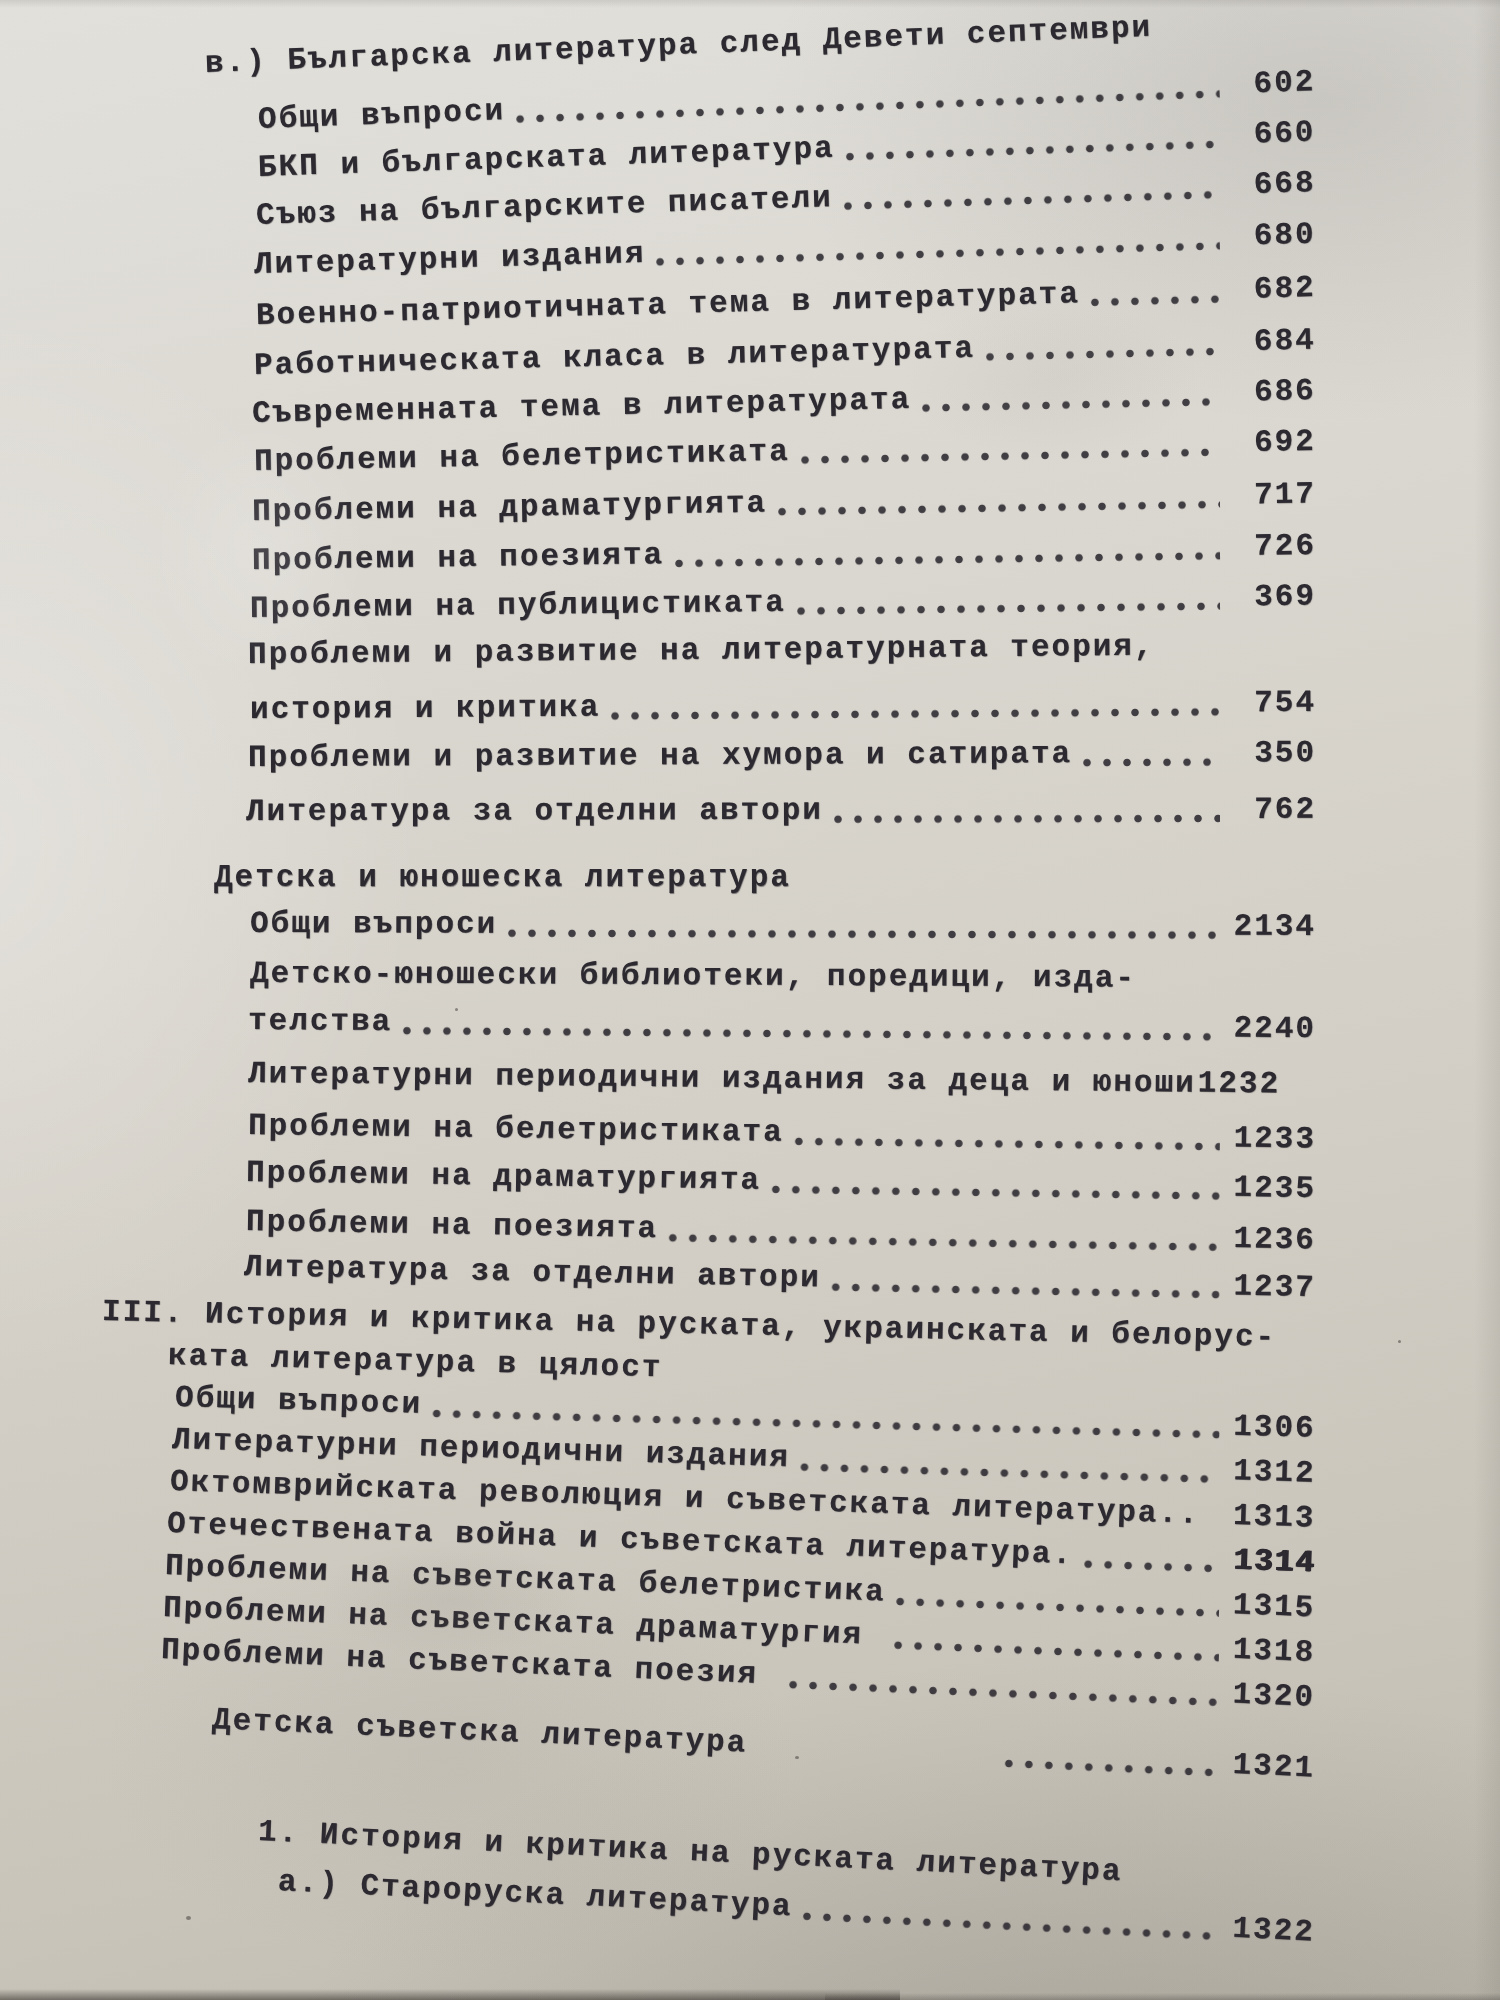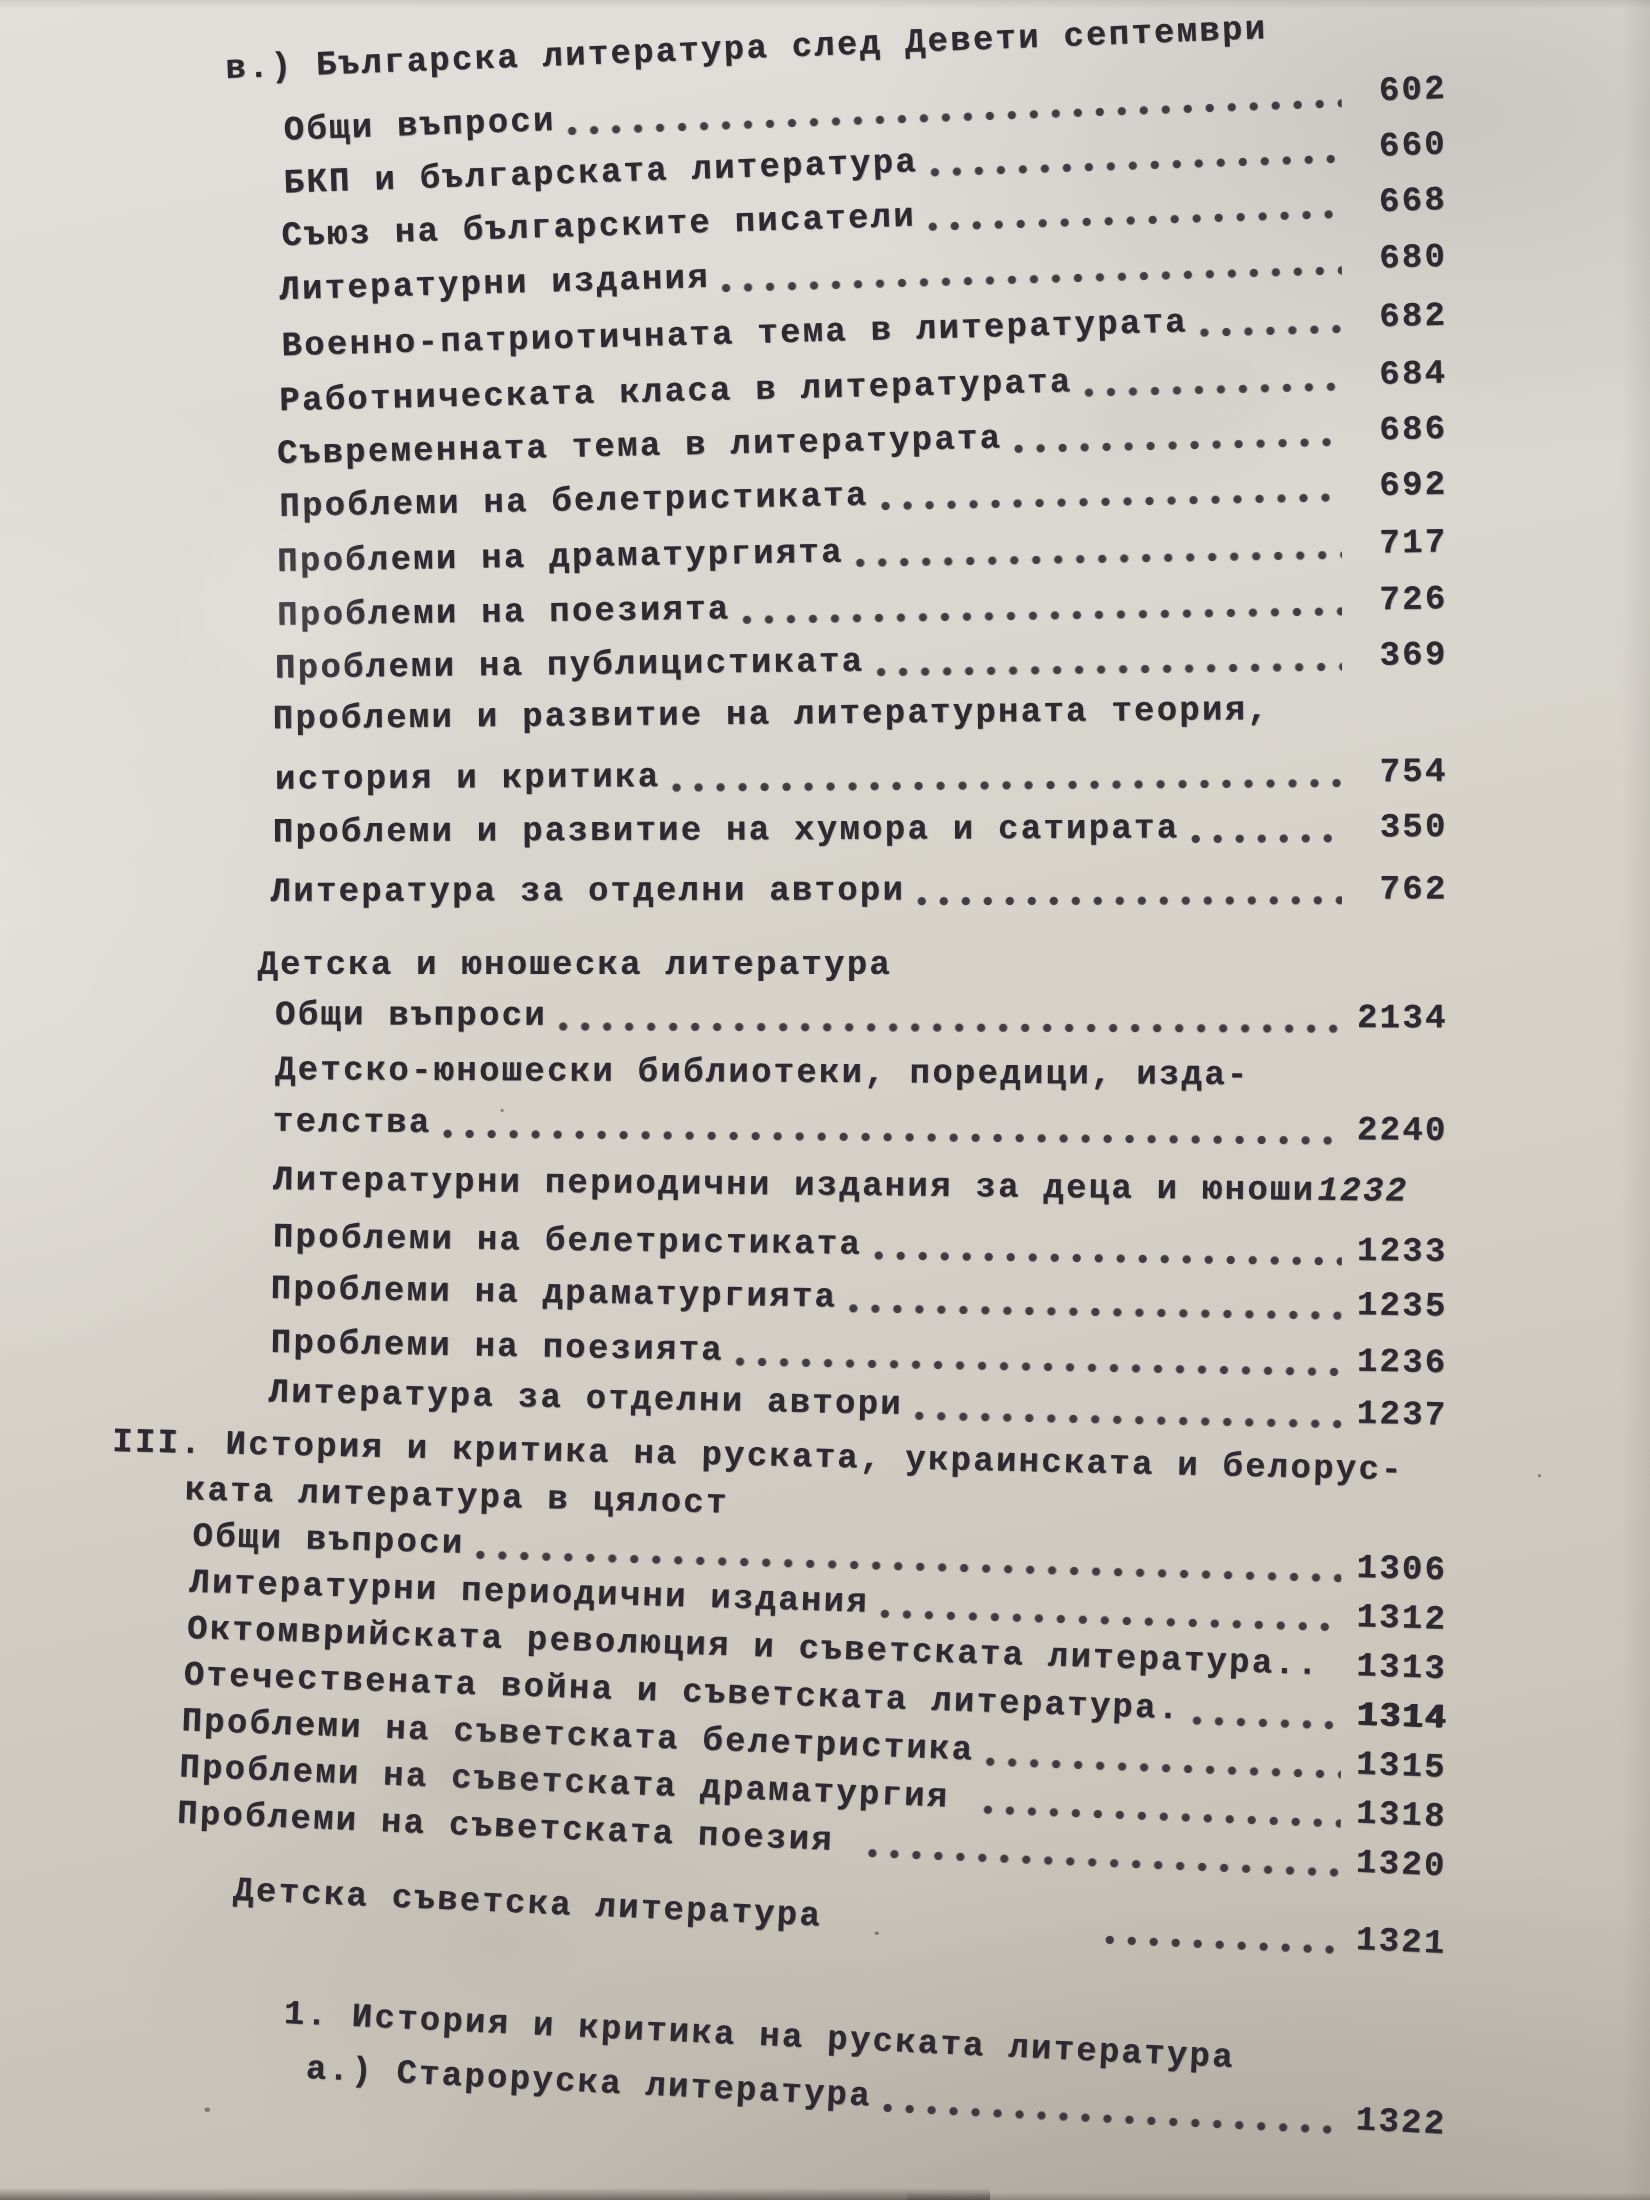--- a/index.html
+++ b/index.html
@@ -24,21 +24,21 @@
     transform-origin:0 50%;
   }
   .row .t{white-space:pre;line-height:40px;}
   .row .leader{
     flex:1 1 auto;height:9px;margin:0 4px 7px 8px;
     background-image:radial-gradient(circle at 7px 4.5px,#2c2930 3.3px,rgba(0,0,0,0) 4.2px);
     background-size:20px 9px;background-repeat:repeat-x;opacity:.88;
   }
   .row .num{min-width:84px;text-align:right;margin-left:8px;line-height:40px;}
   .nodots .leader{visibility:hidden;}
-  .tight .num{min-width:0;margin-left:2px;font-style:italic;}
+  .tight .num{min-width:0;margin-left:2px;}
   .gap .leader{margin-left:255px;}
   .bn .num{font-weight:900;text-shadow:1.8px 0 0 currentColor,.8px .4px .8px rgba(44,41,48,.7);}
   .edge-bottom{
     position:absolute;left:0;right:40%;bottom:0;height:11px;
     background:linear-gradient(to top, rgba(42,38,33,.55), rgba(42,38,33,0));
   }
   .edge-bottom2{
     position:absolute;left:55%;right:0;bottom:0;height:7px;
     background:linear-gradient(to top, rgba(52,47,42,.30), rgba(52,47,42,0));
   }
@@ -131,21 +131,21 @@
       <div class="row" style="left: 248px; top: 738px; width: 1068px; transform: rotate(-0.26deg);">
     <span class="t">Проблеми и развитие на хумора и сатирата</span>
     <span class="leader"></span>
     <span class="num">350</span>
   </div>
       <div class="row" style="left: 246px; top: 792px; width: 1070px; transform: rotate(-0.12deg);">
     <span class="t">Литература за отделни автори</span>
     <span class="leader"></span>
     <span class="num">762</span>
   </div>
-      <div class="row nodots" style="left: 234px; top: 858px; width: 1094px; transform: rotate(0.02deg);">
+      <div class="row nodots" style="left: 214px; top: 858px; width: 1094px; transform: rotate(0.02deg);">
     <span class="t">Детска и юношеска литература</span>
     <span class="leader"></span>
     <span class="num"></span>
   </div>
       <div class="row" style="left: 250px; top: 904px; width: 1066px; transform: rotate(0.16deg);">
     <span class="t">Общи въпроси</span>
     <span class="leader"></span>
     <span class="num">2134</span>
   </div>
       <div class="row nodots" style="left: 250px; top: 954px; width: 1066px; transform: rotate(0.3deg);">

